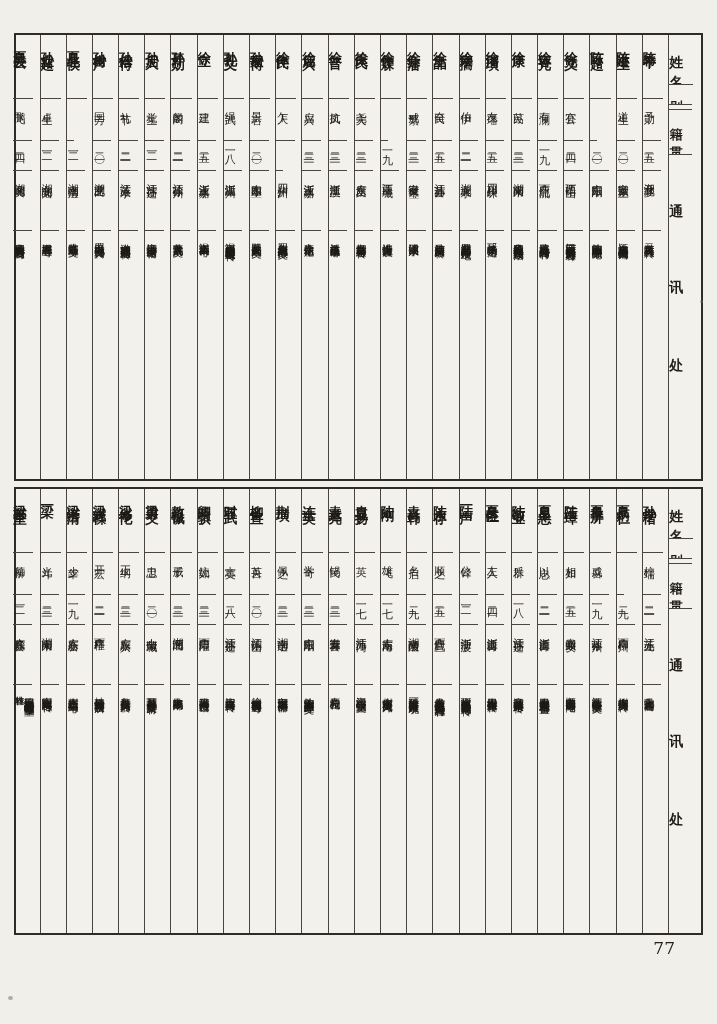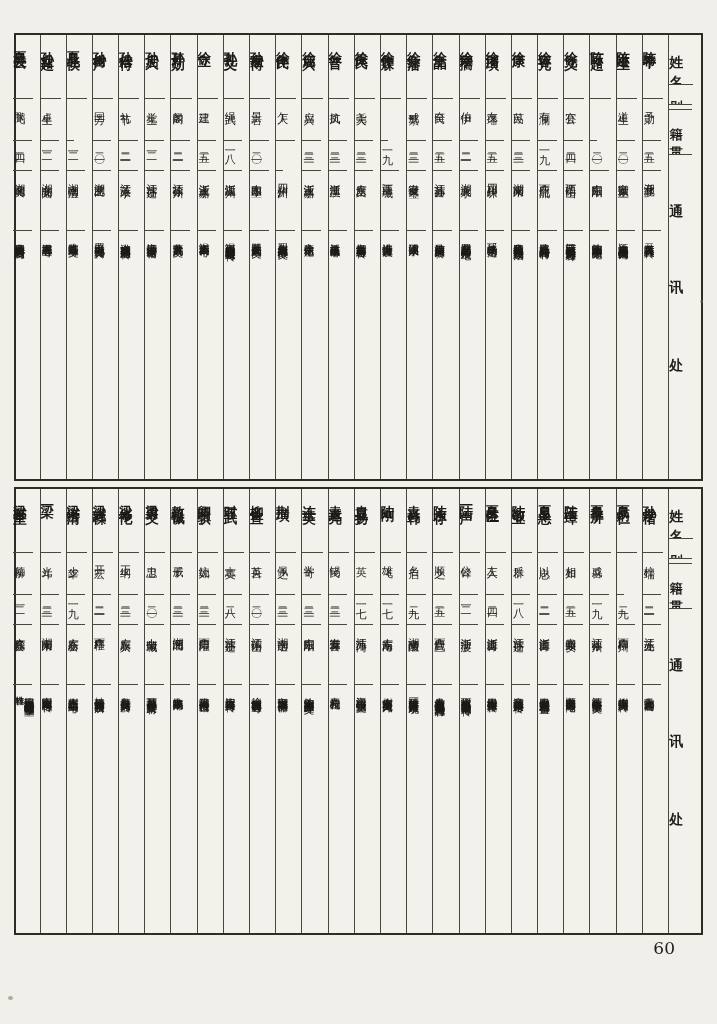--- a/index.html
+++ b/index.html
@@ -614,17 +614,17 @@
     <div class="cell vcell cell-courtesy">慕柳</div>
     <div class="cell vcell cell-age">二一</div>
     <div class="cell vcell cell-native">广东儋县</div>
     <div class="cell vcell cell-addr">
       <span class="addr-main">琼州海口港和森号转儋县峨蔓市和生堂</span>
       <span class="addr-note">转赤坎林</span>
     </div>
   </div>
 </div>
 
-  <div class="page-number">60</div>
+  <div class="page-number">77</div>
 
   <div class="speck" style="left:8px;top:996px;width:5px;height:4px;"></div>
   <div class="speck" style="left:700px;top:300px;width:3px;height:3px;"></div>
 </div>
 
 </body></html>

